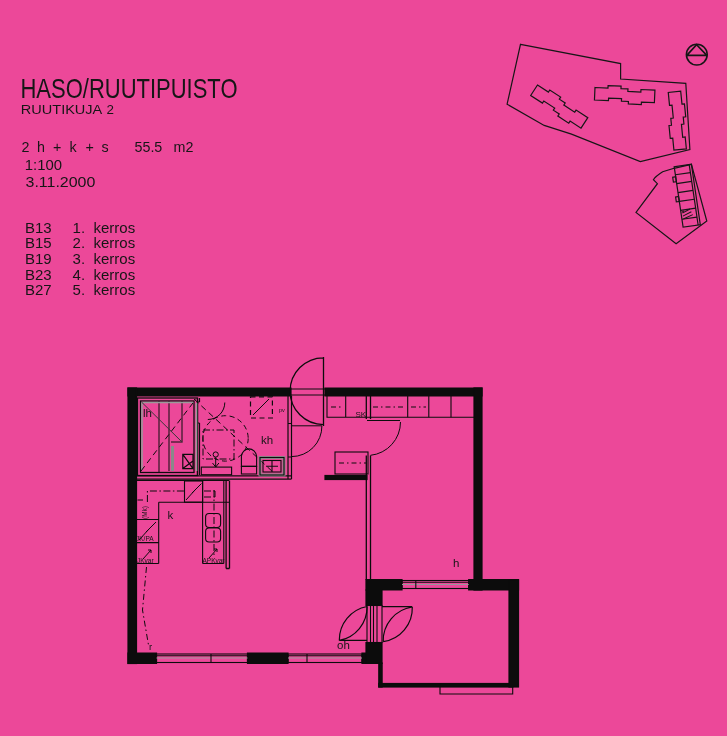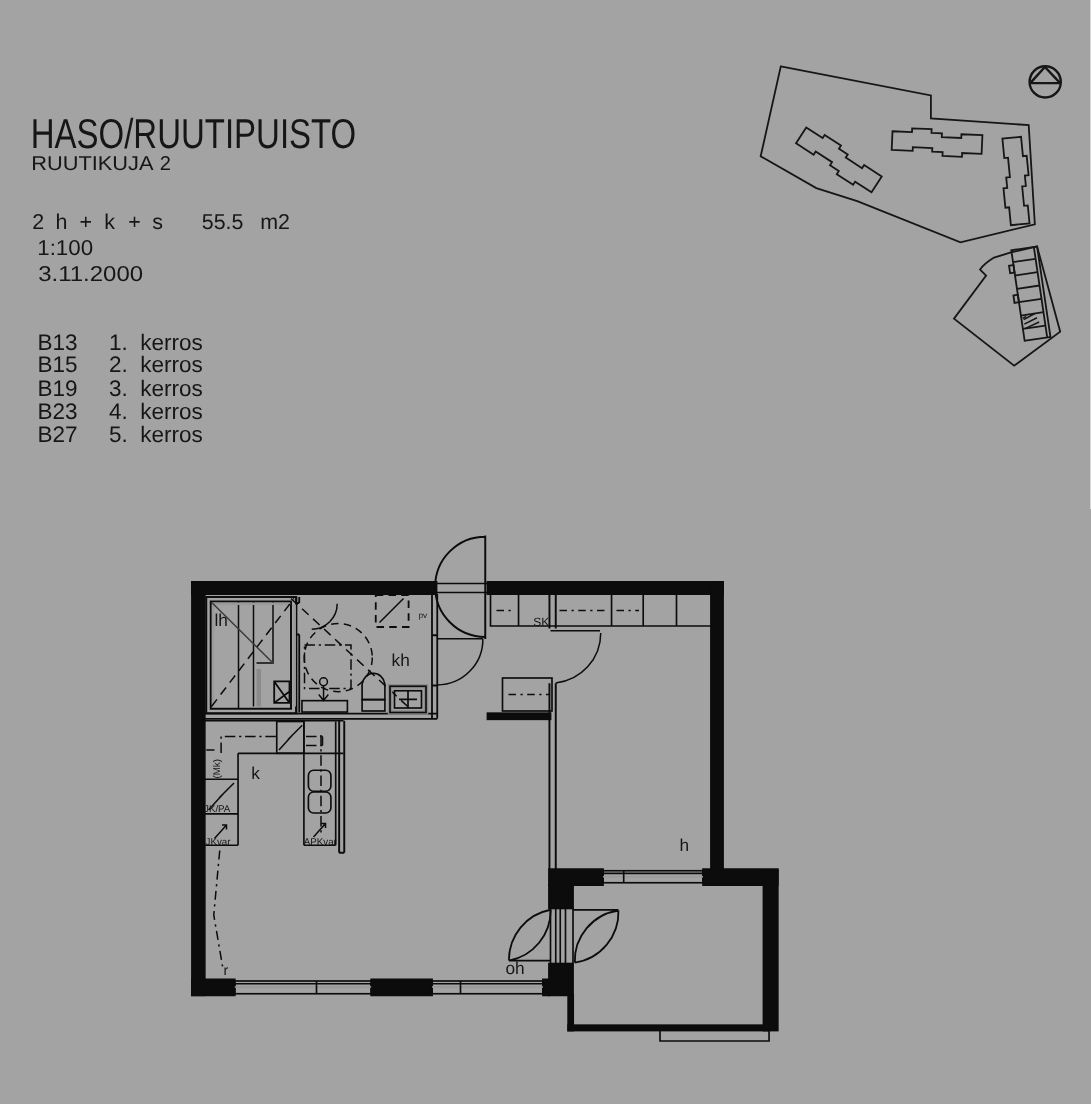--- a/index.html
+++ b/index.html
@@ -1,16 +1,16 @@
 <!DOCTYPE html>
 <html><head>
 <meta charset="utf-8">
 <style>
   html,body{margin:0;padding:0;background:#fff;}
-  #page{position:relative;width:727px;height:736px;background:#a3a3a3;overflow:hidden;
+  #page{position:relative;width:727px;height:736px;background:#ec4899;overflow:hidden;
         font-family:"Liberation Sans", sans-serif;color:#111;}
   svg{position:absolute;top:0;left:0;}
   .t{fill:#161616;}
 </style>
 </head>
 <body>
 <div id="page">
 <svg width="727" height="736" viewBox="0 0 727 736">
 <g fill="none" stroke="#161616" stroke-width="1.2">
 

